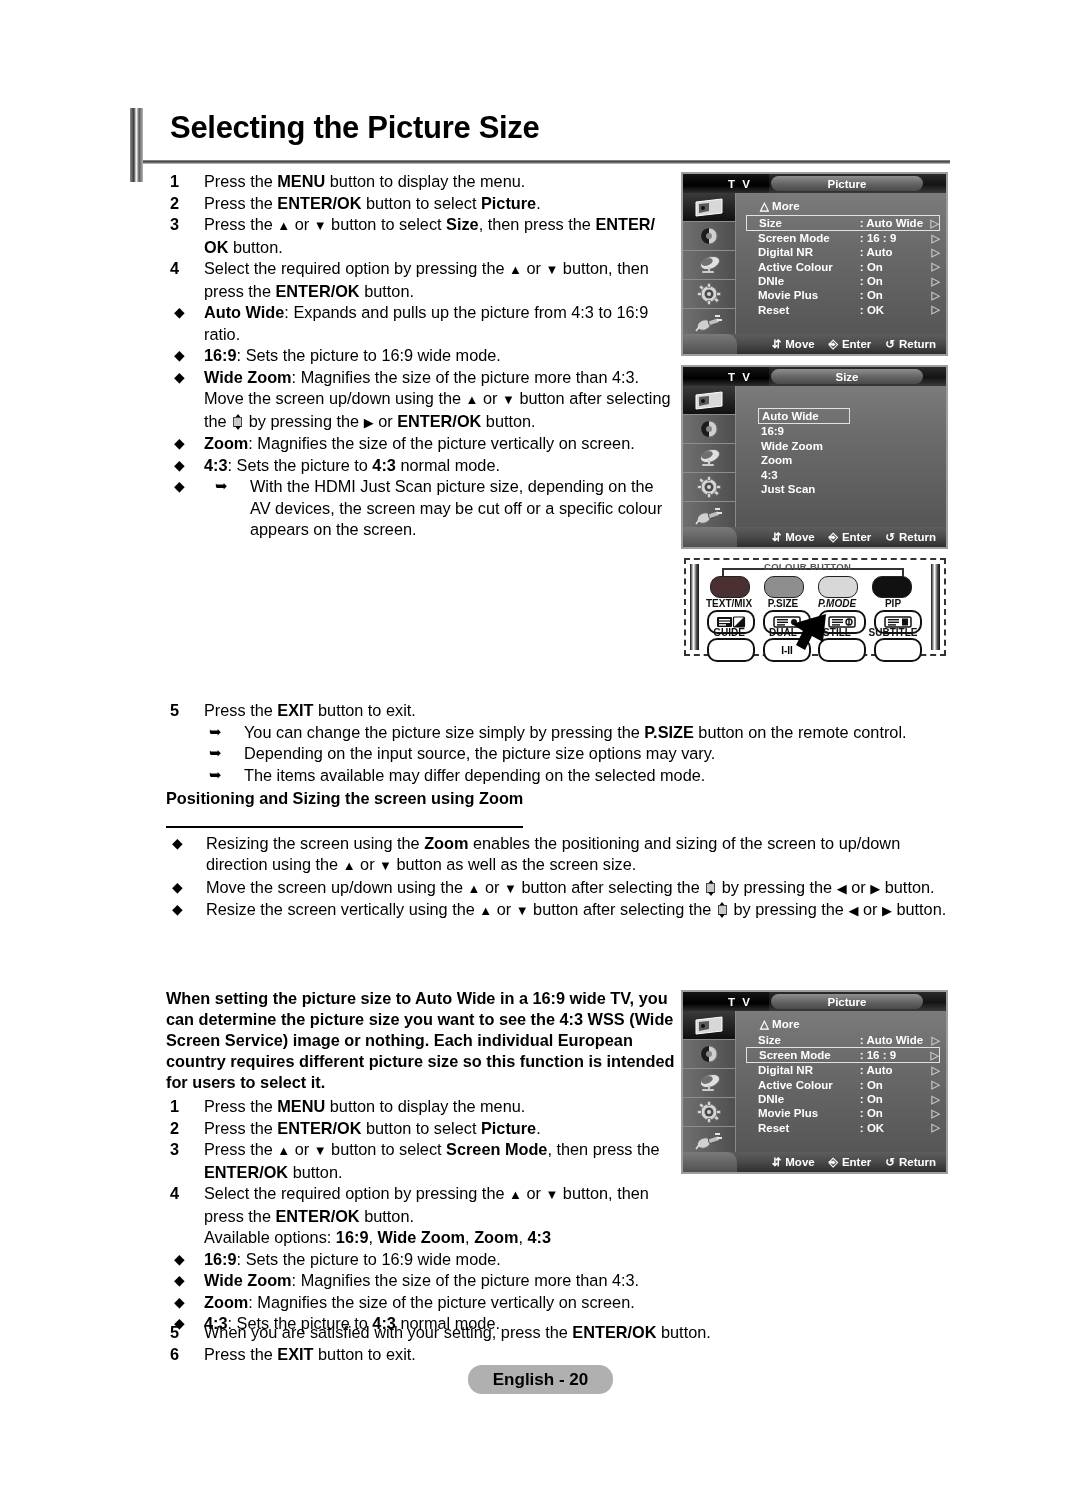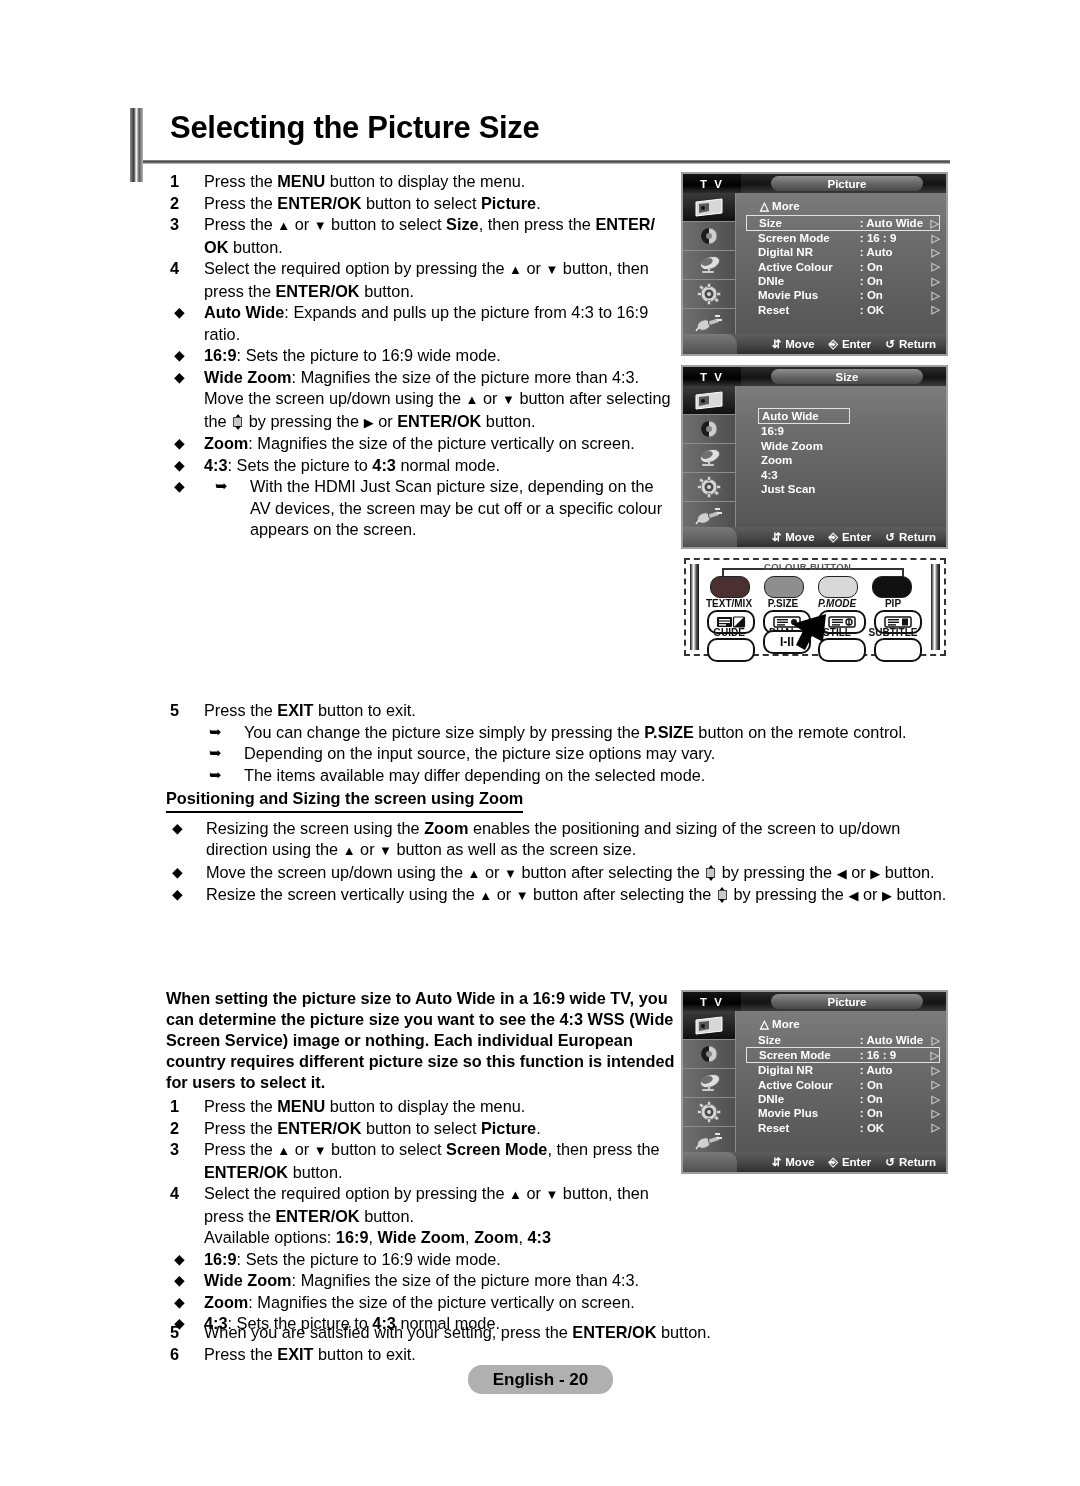--- a/index.html
+++ b/index.html
@@ -91,21 +91,21 @@
     font-size: 15px;
   }
   b { font-weight: bold; }
   .ar { font-size: 13px; }
 
   .subhead {
     font-size: 16.3px;
     font-weight: bold;
     display: inline-block;
     border-bottom: 2px solid #000;
-    padding-bottom: 1px;
+    padding-bottom: 16px;
     margin-bottom: 5px;
   }
 
   
   .gly {
     display: inline-block;
     width: 11px; height: 14px;
     vertical-align: -2px;
     position: relative;
     margin: 0 1px;
@@ -145,21 +145,21 @@
     overflow: hidden;
   }
   .osd-top {
     position: absolute; left: 0; top: 0; right: 0; height: 19px;
     background: linear-gradient(to bottom, #2a2a2a 0%, #141414 55%, #3a3a3a 100%);
   }
   .osd-tvlabel {
     position: absolute; left: 0; top: 0; width: 58px; height: 19px;
     background: linear-gradient(to bottom, #151515 0%, #000 60%, #2e2e2e 100%);
     color: #fff; font-weight: bold; font-size: 11.5px; letter-spacing: 2px;
-    display: flex; align-items: center; justify-content: center;
+    display: flex; align-items: center; justify-content: center; padding-left: 28px;
   }
   .osd-title-pill {
     position: absolute; left: 88px; top: 2px; width: 152px; height: 15px;
     background: linear-gradient(to bottom, #8f8f8f 0%, #636363 55%, #4a4a4a 100%);
     border-radius: 8px;
     display: flex; align-items: center; justify-content: center;
     font-weight: bold; font-size: 11.5px; color: #fff;
   }
   .osd-side {
     position: absolute; left: 0; top: 19px; width: 52px; bottom: 20px;
@@ -655,21 +655,21 @@
         <rect x="18" y="2.5" width="6" height="7" fill="#111"></rect>
       </svg>
     </div>
 
     <div class="rlabel" style="left:14px;  top:67px; width:58px;">GUIDE</div>
     <div class="rlabel" style="left:70px;  top:67px; width:54px;">DUAL</div>
     <div class="rlabel" style="left:124px; top:67px; width:54px;">STILL</div>
     <div class="rlabel" style="left:176px; top:67px; width:62px;">SUBTITLE</div>
 
     <div class="rbtn-p" style="left:21px;  top:78px;"></div>
-    <div class="rbtn-o" style="left:77px;  top:70px; font-size:12px; font-weight:bold;">
+    <div class="rbtn-o" style="left:77px;  top:78px; font-size:10px; font-weight:bold;">
       <span>I-II</span>
     </div>
     <div class="rbtn-p" style="left:132px; top:78px;"></div>
     <div class="rbtn-p" style="left:188px; top:78px;"></div>
 
     <svg class="cursor-arrow" style="left:104px; top:52px;" width="48" height="44" viewBox="0 0 48 44">
       <path d="M36 2 L2 12 L13 19 L6 33 L15 38 L22 24 L33 30 Z" fill="#000"></path>
     </svg>
   </div>
 

